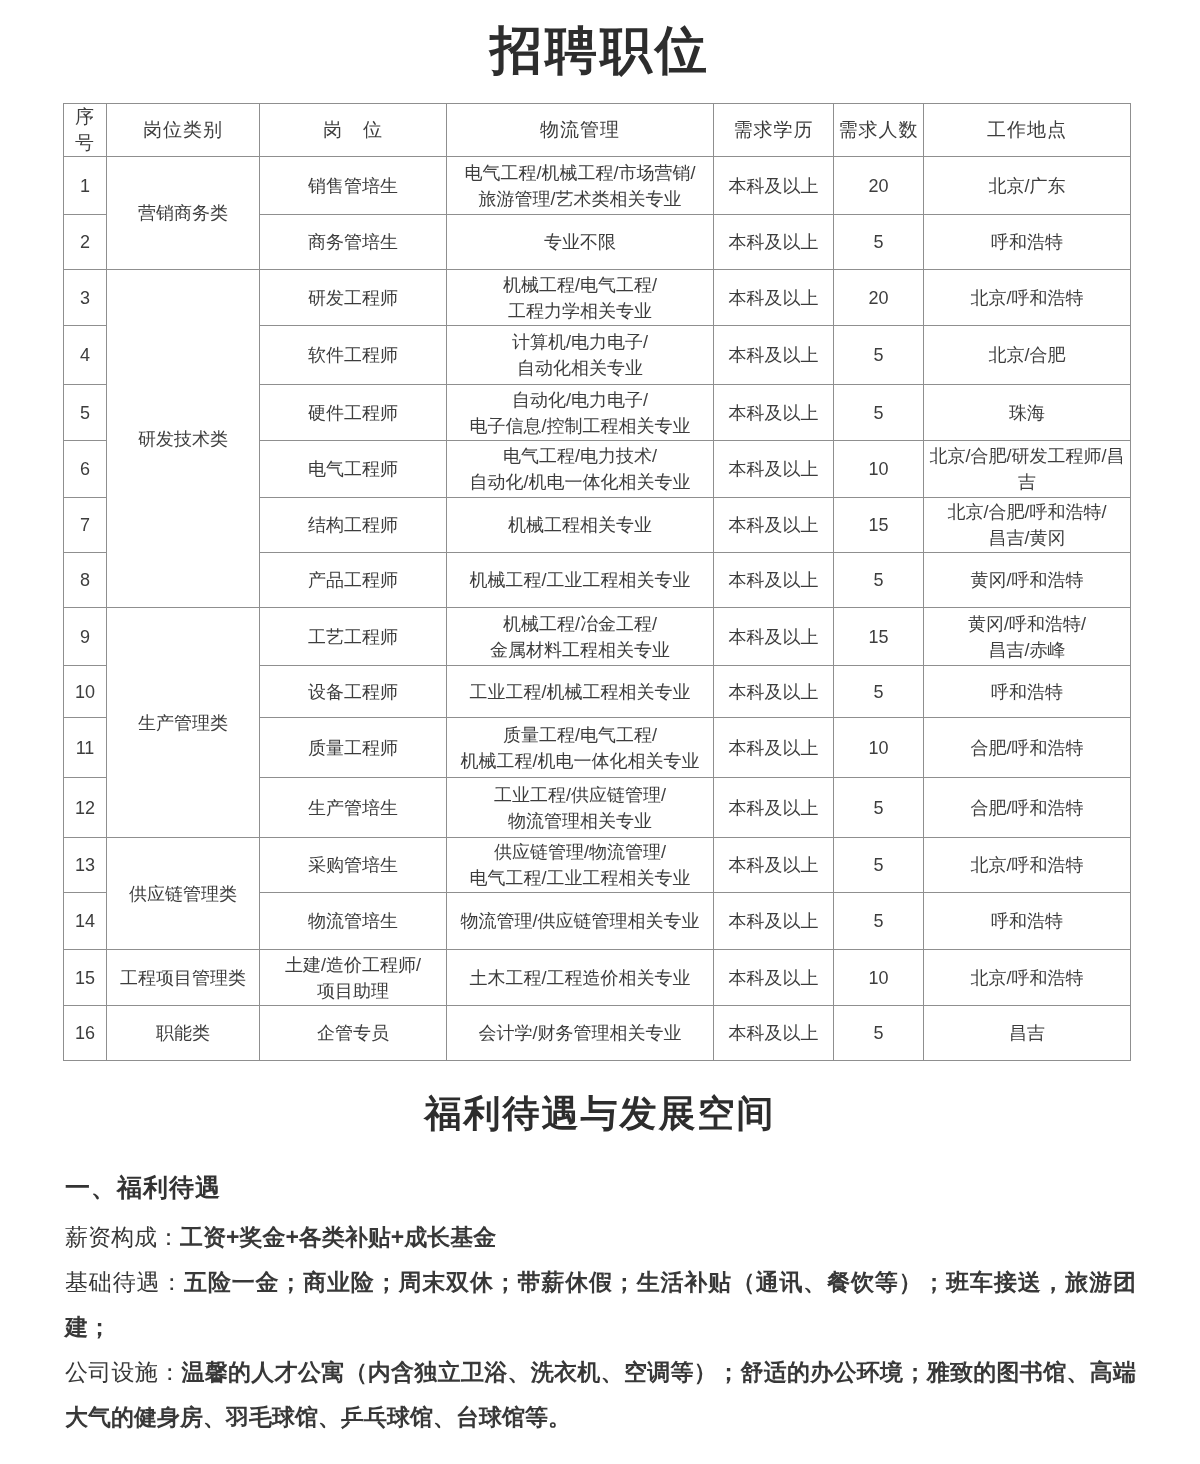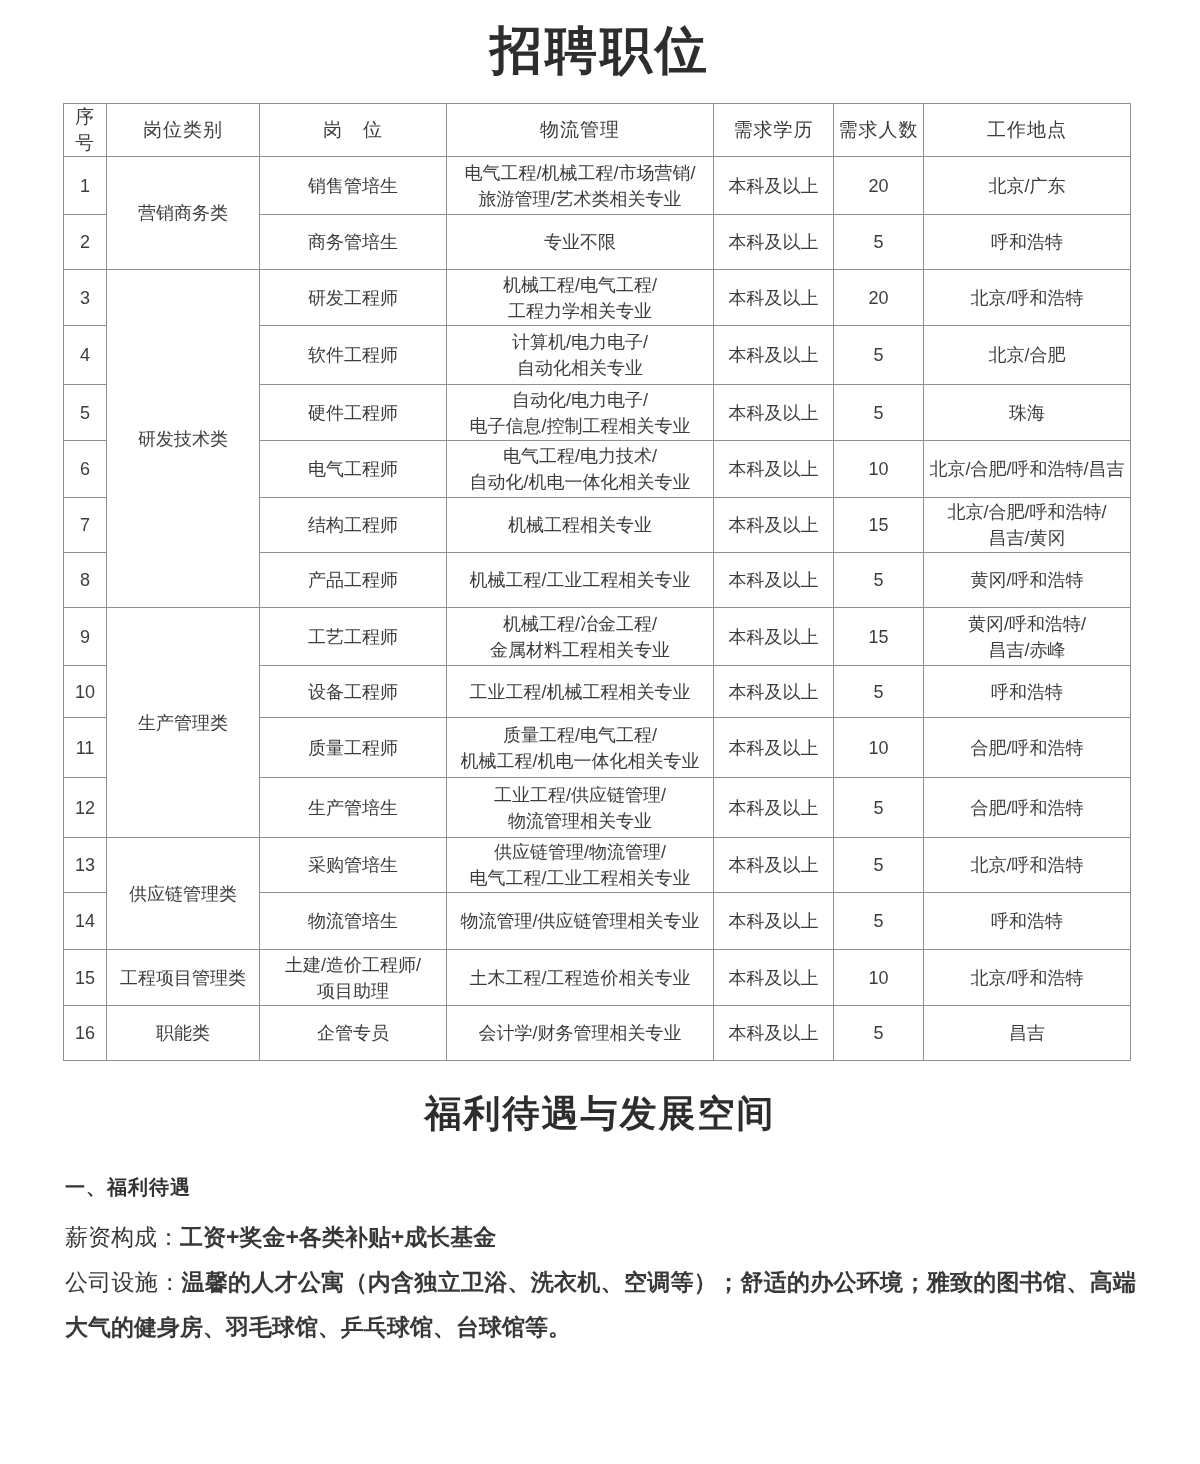--- a/index.html
+++ b/index.html
@@ -49,21 +49,21 @@
     line-height:46px;
     font-weight:700;
     color:#2d2d2d;
     letter-spacing:2px;
   }
   .benefits{
     margin:34px 64px 0 65px;
   }
   .benefits-heading{
     margin:0 0 12px 0;
-    font-size:20px;
+    font-size:25px;
     line-height:32px;
     font-weight:700;
     color:#333333;
     letter-spacing:1px;
   }
   p.benefit{
     margin:0;
     font-size:23px;
     line-height:45px;
     font-weight:600;
@@ -145,21 +145,21 @@
         <td>5</td>
         <td>珠海</td>
       </tr>
       <tr style="height: 57px;">
         <td>6</td>
         <td>电气工程师</td>
         <td>电气工程/电力技术/
 自动化/机电一体化相关专业</td>
         <td>本科及以上</td>
         <td>10</td>
-        <td>北京/合肥/呼和浩特/昌吉</td>
+        <td>北京/合肥/研发工程师/昌吉</td>
       </tr>
       <tr style="height: 55px;">
         <td>7</td>
         <td>结构工程师</td>
         <td>机械工程相关专业</td>
         <td>本科及以上</td>
         <td>15</td>
         <td>北京/合肥/呼和浩特/
 昌吉/黄冈</td>
       </tr>
@@ -246,14 +246,15 @@
         <td>昌吉</td>
       </tr>
     </tbody>
 </table>
 
 <h2 class="section-title">福利待遇与发展空间</h2>
 
 <div class="benefits">
   <h3 class="benefits-heading">一、福利待遇</h3>
   <p class="benefit"><span class="b-label">薪资构成：</span><span>工资+奖金+各类补贴+成长基金</span></p>
+  <p class="benefit"><span class="b-label">基础待遇：</span><span>五险一金；商业险；周末双休；带薪休假；生活补贴（通讯、餐饮等）；班车接送，旅游团建；</span></p>
   <p class="benefit"><span class="b-label">公司设施：</span><span>温馨的人才公寓（内含独立卫浴、洗衣机、空调等）；舒适的办公环境；雅致的图书馆、高端大气的健身房、羽毛球馆、乒乓球馆、台球馆等。</span></p>
 </div>
 
 </body></html>

